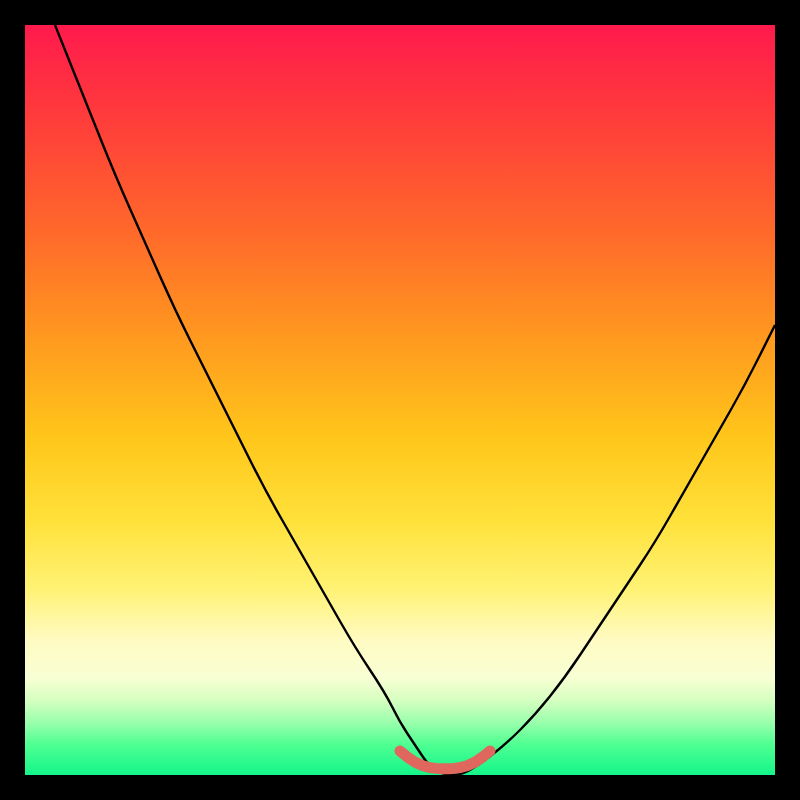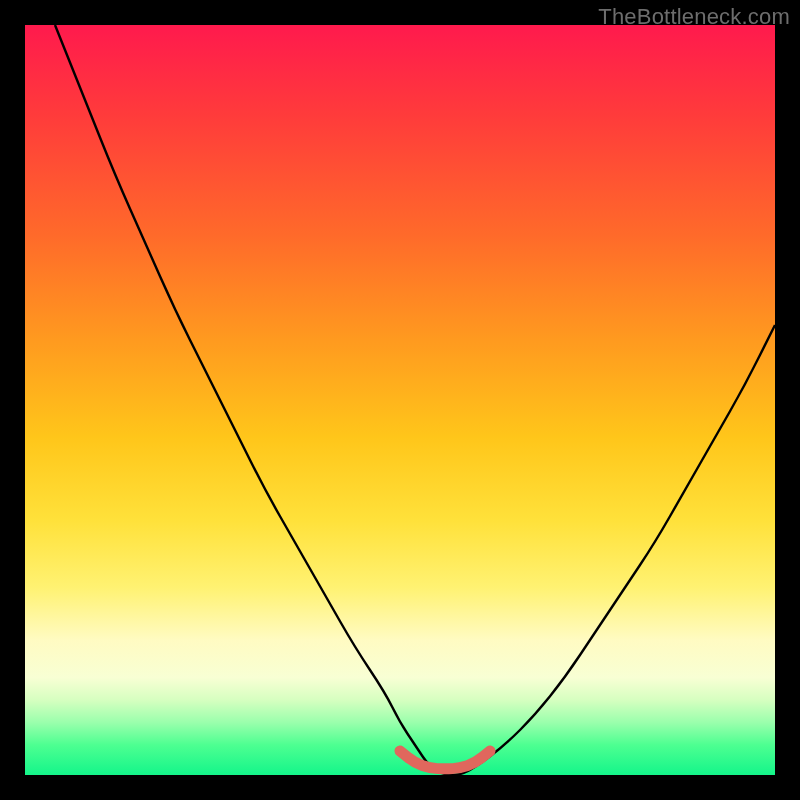--- a/index.html
+++ b/index.html
@@ -68,15 +68,14 @@
 
   <div class="plot">
 
     <svg class="curve" viewBox="0 0 750 750" preserveAspectRatio="none">
       <path fill="none" stroke="#000000" stroke-width="2.4" d="M 30.00 0.00 Q 30.00 0.00 45.00 37.50 Q 60.00 75.00 75.00 112.50 Q 90.00 150.00 105.00 183.75 Q 120.00 217.50 135.00 251.25 Q 150.00 285.00 165.00 315.00 Q 180.00 345.00 195.00 375.00 Q 210.00 405.00 225.00 435.00 Q 240.00 465.00 255.00 491.25 Q 270.00 517.50 285.00 543.75 Q 300.00 570.00 315.00 596.25 Q 330.00 622.50 345.00 645.00 Q 360.00 667.50 367.50 682.50 Q 375.00 697.50 382.50 708.75 Q 390.00 720.00 397.50 731.25 Q 405.00 742.50 412.50 746.25 Q 420.00 750.00 427.50 750.00 Q 435.00 750.00 442.50 746.25 Q 450.00 742.50 465.00 731.25 Q 480.00 720.00 495.00 705.00 Q 510.00 690.00 525.00 671.25 Q 540.00 652.50 555.00 630.00 Q 570.00 607.50 585.00 585.00 Q 600.00 562.50 615.00 540.00 Q 630.00 517.50 645.00 491.25 Q 660.00 465.00 675.00 438.75 Q 690.00 412.50 705.00 386.25 Q 720.00 360.00 735.00 330.00 T 750.00 300.00" id="mainPath"></path>
       <path fill="none" stroke="#e0675d" stroke-width="11" stroke-linecap="round" d="M 375.00 726.00 Q 375.00 726.00 382.50 732.00 Q 390.00 738.00 397.50 740.63 Q 405.00 743.25 412.50 743.63 Q 420.00 744.00 427.50 743.63 Q 435.00 743.25 442.50 740.63 Q 450.00 738.00 457.50 732.00 T 465.00 726.00" id="accentPath"></path>
     </svg>
 
   </div>
 
-  <div class="watermark">TheBottleneck.com</div>
 
 </div>
 
 </body></html>

